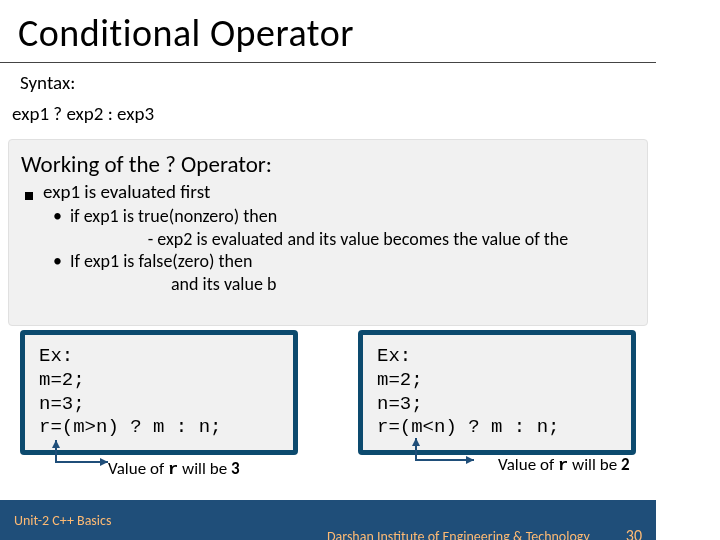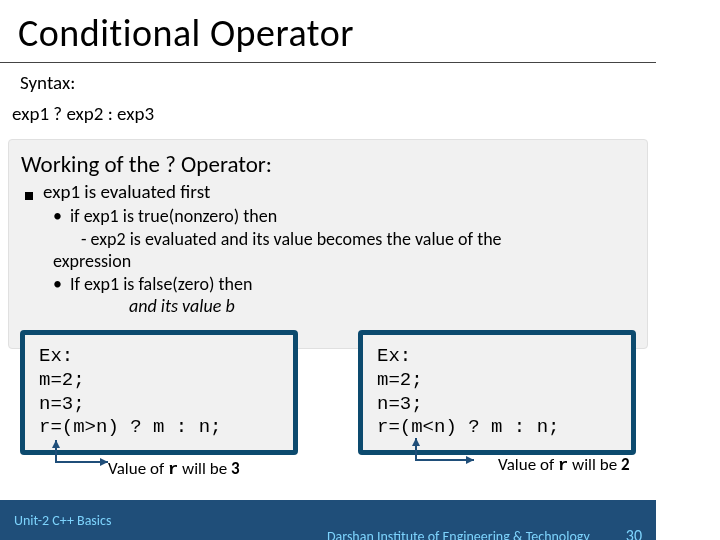--- a/index.html
+++ b/index.html
@@ -8,38 +8,38 @@
   .title { font-size: 38px; font-weight: 400; padding: 10px 18px 6px 18px; border-bottom: 1px solid #444; letter-spacing: 0.5px; }
   .section-label { font-size: 19px; padding: 8px 20px 2px 20px; }
   .syntax-code { font-family: Calibri, Arial, sans-serif; font-size: 19px; padding: 6px 20px 14px 12px; }
   .working-box { margin: 0 8px; background: #f1f1f1; border: 1px solid #e0e0e0; border-radius: 4px; padding: 10px 12px 30px 12px; position: relative; }
   .working-heading { font-size: 23px; margin-bottom: 2px; }
   .working-bullet { display: flex; align-items: baseline; font-size: 19px; margin-left: 4px; }
   .working-bullet .sq { width: 8px; height: 8px; background: #000; display: inline-block; margin-right: 10px; position: relative; top: 2px; flex-shrink: 0; }
   .sub-list { margin-left: 32px; font-size: 18px; line-height: 1.25; margin-top: 2px; }
   .sub-list .dot { display: flex; align-items: baseline; }
   .sub-list .dot::before { content: "•"; margin-right: 8px; }
-  .sub-list .dash { margin-left: 28px; }
+  .sub-list .dash { margin-left: 28px; text-align: center; }
   .sub-list .dash::before { content: "- "; }
   .cutoff { position: relative; }
 
   .examples { position: absolute; left: 20px; right: 20px; top: 330px; display: flex; gap: 60px; }
   .ex-box { background: #f1f1f1; border: 5px solid #0c4a6e; border-radius: 4px; padding: 10px 14px; width: 310px; font-family: "Courier New", monospace; font-size: 19px; line-height: 1.25; position: relative; }
   .ex-label { font-family: "Courier New", monospace; }
 
   .arrow-wrap { position: absolute; }
   .arrow1 { left: 48px; top: 440px; width: 70px; height: 30px; }
   .arrow2 { left: 408px; top: 438px; width: 70px; height: 32px; }
   .caption { position: absolute; font-size: 17px; }
   .cap1 { left: 108px; top: 458px; }
   .cap2 { left: 498px; top: 454px; }
   .mono { font-family: "Courier New", monospace; font-weight: bold; }
   .bold { font-weight: bold; }
 
-  .footer { position: absolute; bottom: 0; left: 0; right: 0; height: 40px; background: #1f4e79; color: #7dd3fc; display: flex; align-items: center; justify-content: space-between; padding: 0 14px; font-size: 14px; }
+  .footer { position: absolute; bottom: 0; left: 0; right: 0; height: 40px; background: #1f4e79; color: #fdba74; display: flex; align-items: center; justify-content: space-between; padding: 0 14px; font-size: 14px; }
   .footer .right { display: flex; align-items: flex-end; gap: 36px; }
   .page-num { font-size: 16px; margin-top: 31px; }
 </style>
 </head>
 <body>
 
 <div class="slide">
 
   <div class="title">Conditional Operator</div>
 
@@ -52,25 +52,24 @@
       <span class="sq"></span>
       <span>exp1 is evaluated first</span>
     </div>
     <div class="sub-list">
       <div class="dot">
         <span><span>if </span><span>exp1 is true(nonzero) then</span></span>
       </div>
       <div class="dash">
         <span>exp2 is evaluated and its value becomes the value of the</span>
       </div>
-      <div style="margin-left:0;">expression</div>
       <div class="dot">
         <span><span>If </span><span>exp1 is false(zero) then</span></span>
       </div>
-      <div class="cutoff" style="margin-left:76px;font-style:italic;">
+      <div class="cutoff" style="margin-left:118px;">
         <span>and its value b</span>
       </div>
     </div>
   </div>
 
   <div class="examples">
     <div class="ex-box">
       <div class="ex-label">Ex:</div>
       <div>m=2;</div>
       <div>n=3;</div>

